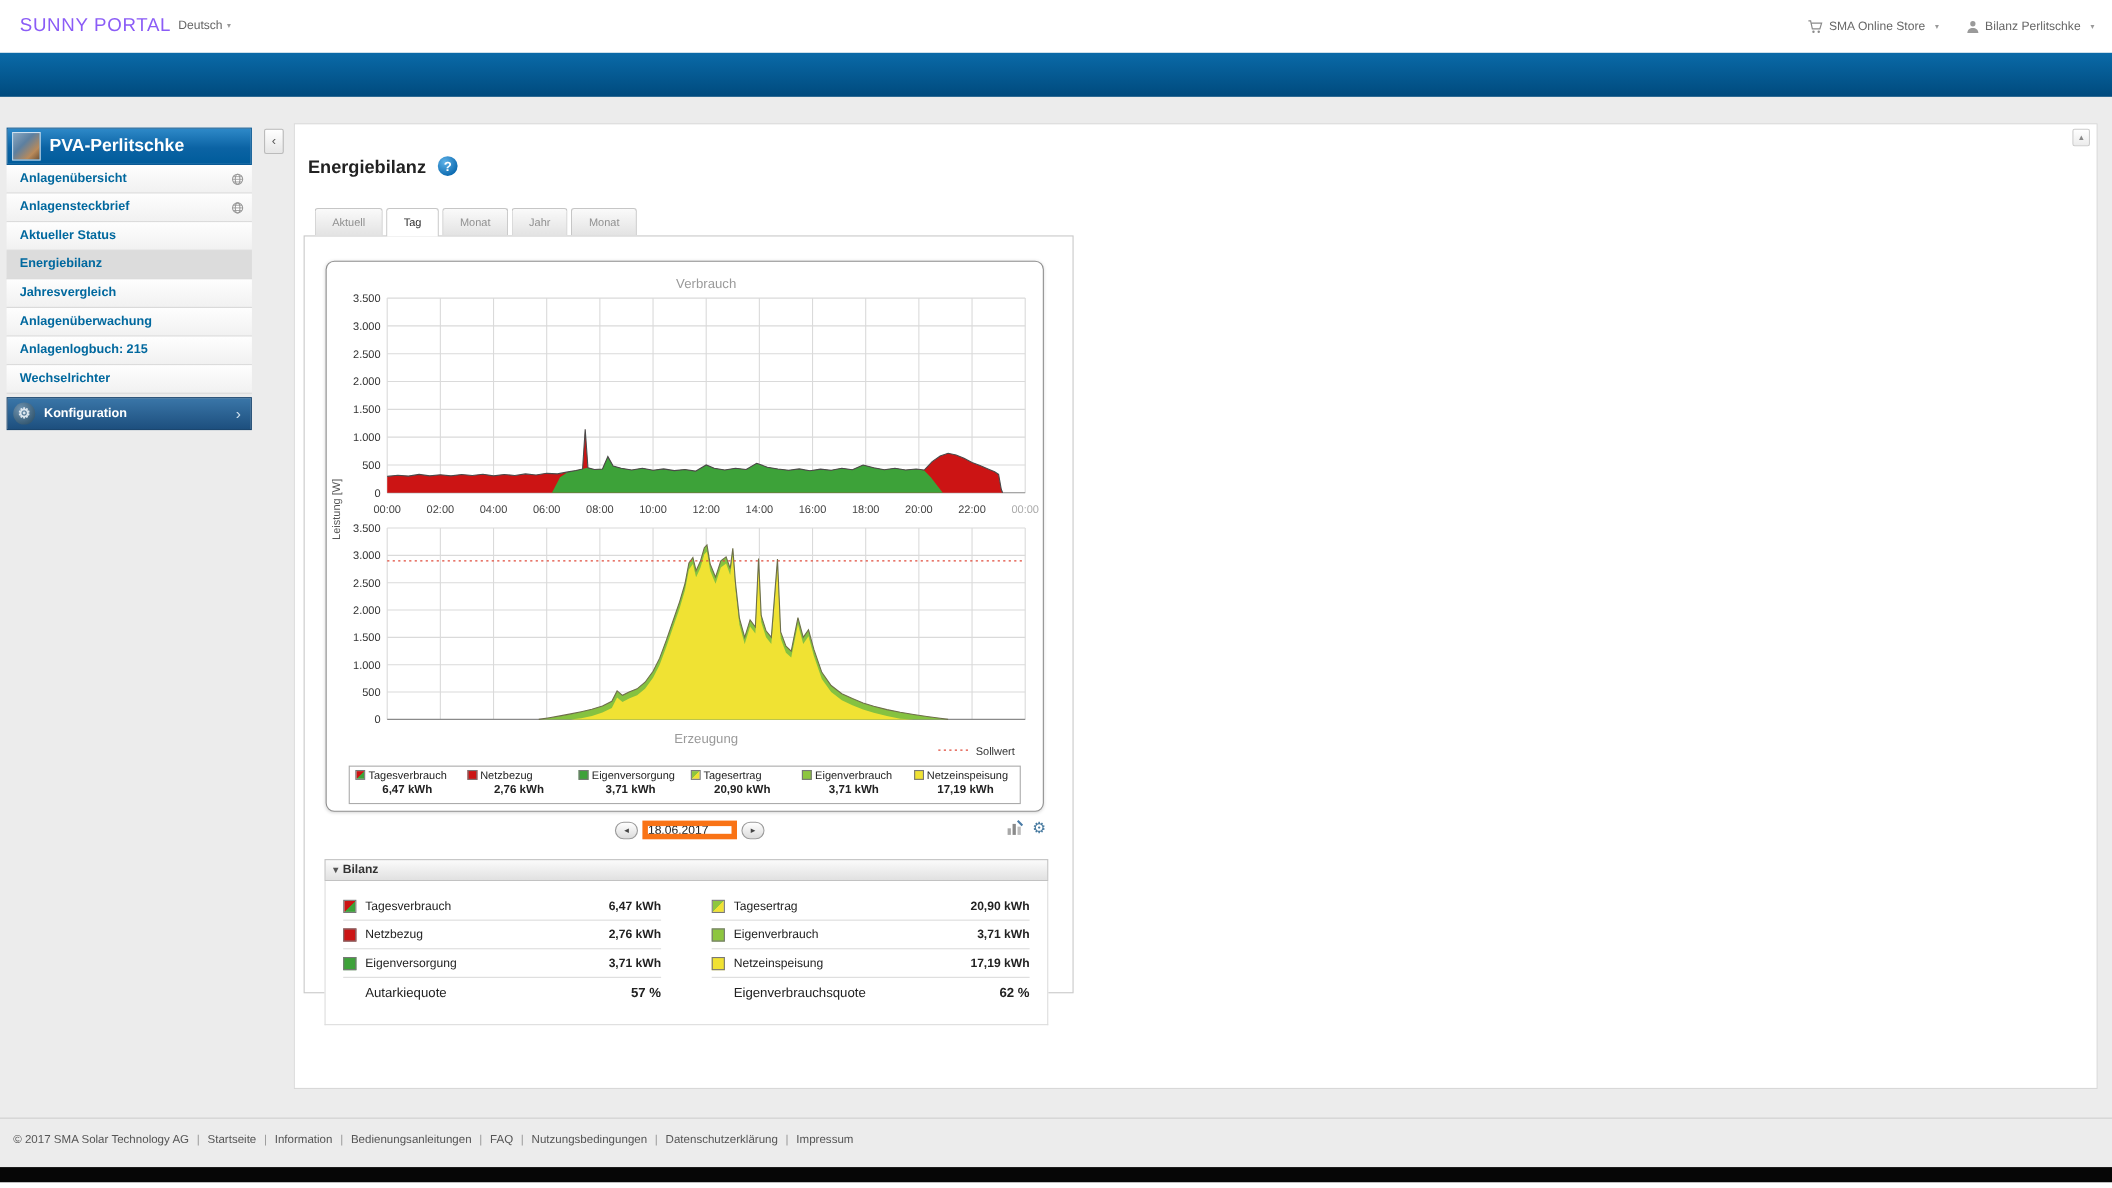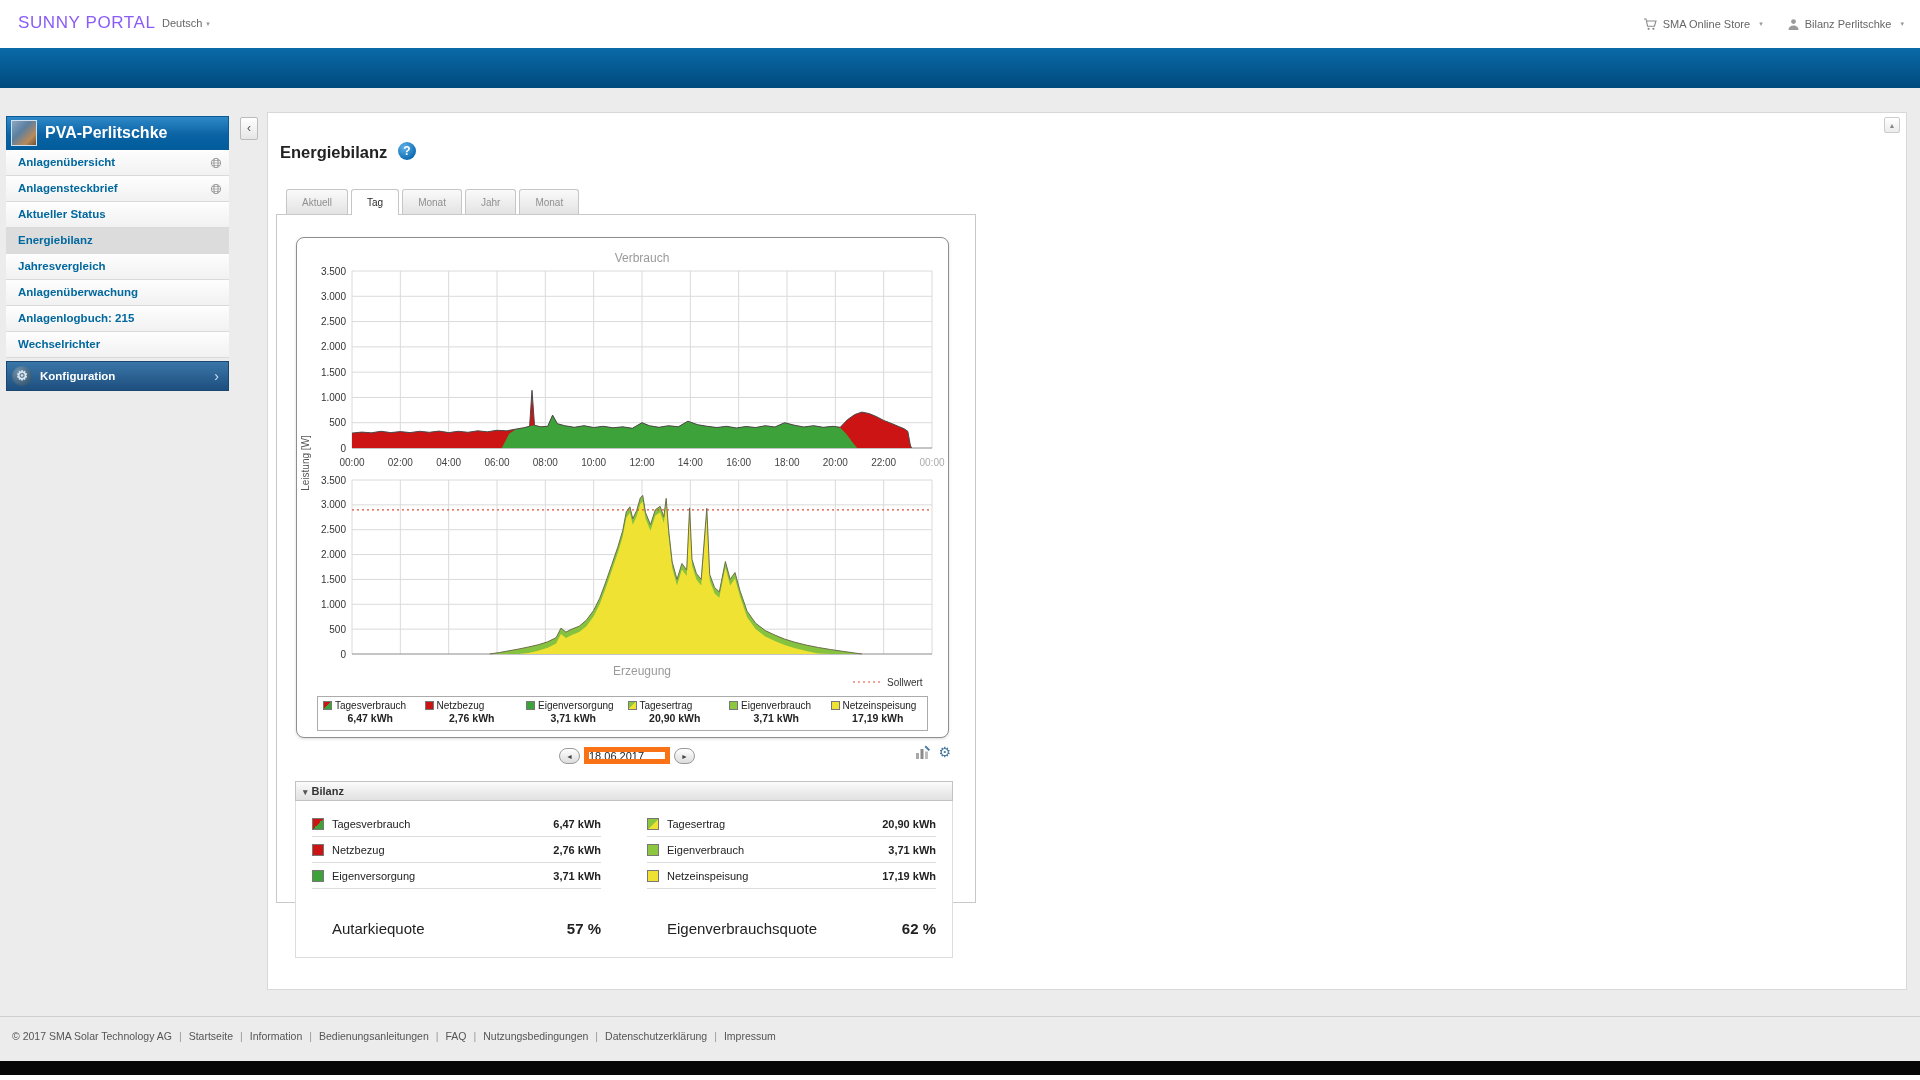--- a/index.html
+++ b/index.html
@@ -64,21 +64,21 @@
 
   
   .bilanz{position:absolute;left:18px;top:566px;width:658px;}
   .bilanz-header{height:20px;line-height:19px;background:linear-gradient(180deg,#FBFBFB,#E1E1E1);border:1px solid #C2C2C2;font-size:11px;font-weight:bold;color:#333;padding-left:7px;cursor:pointer;}
   .tri{font-size:9px;margin-right:4px;color:#555;}
   .bilanz-body{border:1px solid #DDD;border-top:none;background:#fff;padding:10px 16px 16px;display:grid;grid-template-columns:1fr 1fr;column-gap:46px;}
   .b-row{display:flex;align-items:center;height:26px;border-bottom:1px solid #DCDCDC;font-size:11px;color:#222;}
   .b-swatch{width:12px;height:12px;border:1px solid #777;margin-right:8px;flex:none;}
   .b-label{flex:1;}
   .b-val{font-weight:bold;}
-  .b-quote{display:flex;align-items:center;height:26px;margin-top:26px;font-size:15px;color:#222;padding-left:20px;}
+  .b-quote{display:flex;align-items:center;height:26px;margin-top:0;font-size:12px;color:#222;padding-left:20px;}
 
   
   .footer{position:absolute;left:0;right:0;top:1016px;height:46px;border-top:1px solid #CFCFCF;padding:13px 0 0 12px;font-size:10.5px;color:#555;background:#ECECEC;white-space:nowrap;}
   .flink{margin:0 7px;color:#555;cursor:pointer;}
   .fsep{color:#999;}
   .fcopy{margin-right:7px;}
   .blackbar{position:absolute;left:0;right:0;bottom:5px;height:14px;background:#060606;}
   .whitebottom{position:absolute;left:0;right:0;bottom:0;height:5px;background:#fff;}
 </style>
 </head>

